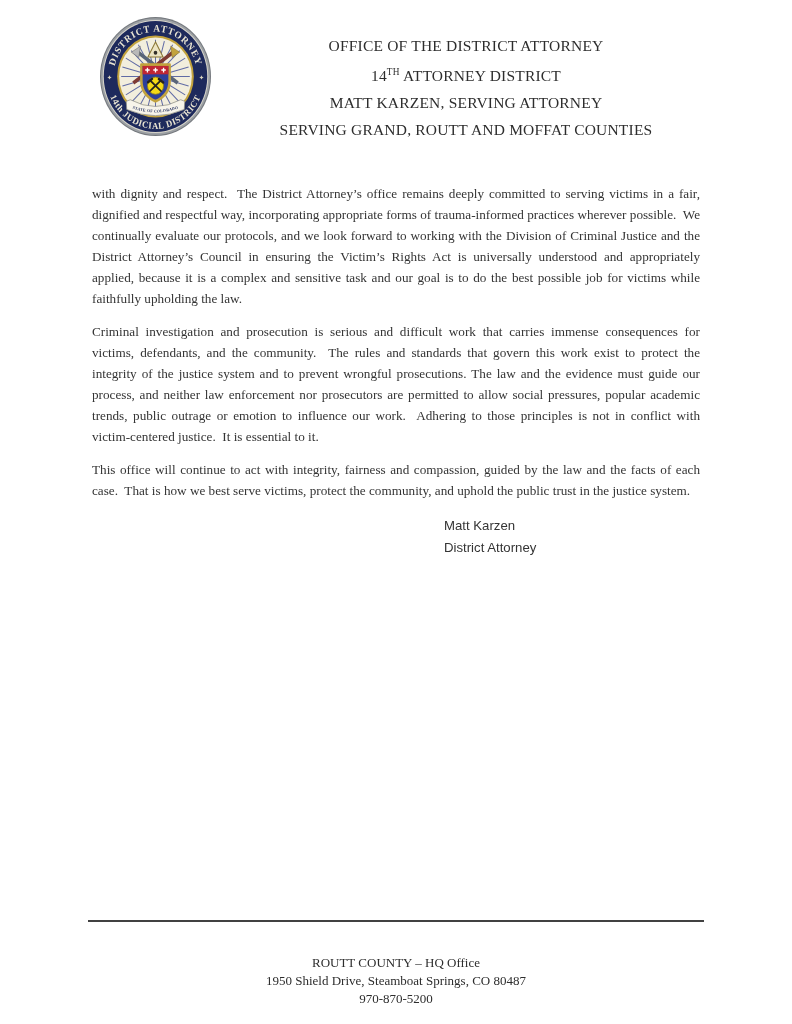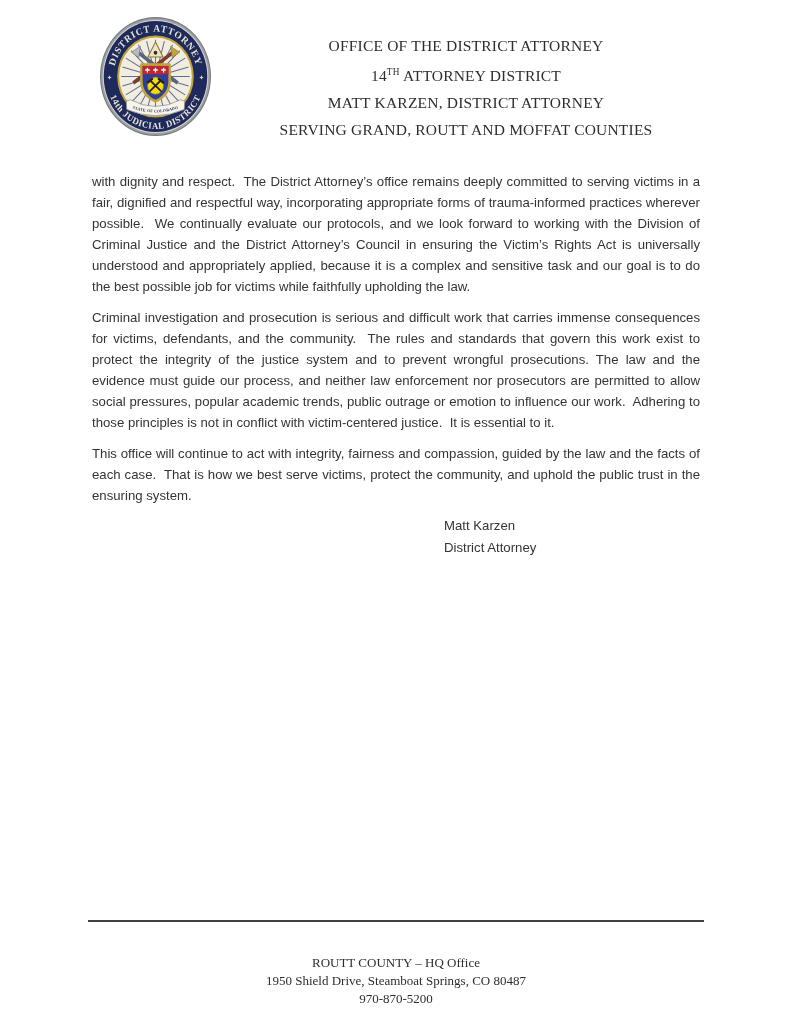--- a/index.html
+++ b/index.html
@@ -43,22 +43,23 @@
     left: 92px;
     width: 608px;
     top: 171px;
     font-size: 13.2px;
     line-height: 21px;
     text-align: justify;
     text-justify: inter-word;
     color: #343434;
   }
   .letter-body p {
-    margin: 0 0 10px 0;
+    margin: 12px 0 10px 0;
     white-space: pre-wrap;
+    font-family: Liberation Serif, serif;
   }
   .signature {
     position: absolute;
     left: 420px;
     top: 515px;
     font-size: 13.2px;
     line-height: 22px;
     color: #343434;
     margin-left: 24px;
   }
@@ -133,28 +134,28 @@
         <textPath href="#ringBottom" startOffset="25%" text-anchor="middle">14th JUDICIAL DISTRICT</textPath>
       </text>
       <text x="10.5" y="58.8" font-size="6.5" fill="#d9d4bf" text-anchor="middle">✦</text>
       <text x="101.5" y="58.8" font-size="6.5" fill="#d9d4bf" text-anchor="middle">✦</text>
     </svg>
   </div>
 
   <div class="header-text">
     <div>OFFICE OF THE DISTRICT ATTORNEY</div>
     <div><span>14</span><sup>TH</sup><span> ATTORNEY DISTRICT</span></div>
-    <div>MATT KARZEN, DISTRICT ATTORNEY</div>
+    <div>MATT KARZEN, SERVING ATTORNEY</div>
     <div>SERVING GRAND, ROUTT AND MOFFAT COUNTIES</div>
   </div>
 
   <div class="letter-body">
     <p>with dignity and respect.  The District Attorney’s office remains deeply committed to serving victims in a fair, dignified and respectful way, incorporating appropriate forms of trauma-informed practices wherever possible.  We continually evaluate our protocols, and we look forward to working with the Division of Criminal Justice and the District Attorney’s Council in ensuring the Victim’s Rights Act is universally understood and appropriately applied, because it is a complex and sensitive task and our goal is to do the best possible job for victims while faithfully upholding the law.</p>
     <p>Criminal investigation and prosecution is serious and difficult work that carries immense consequences for victims, defendants, and the community.  The rules and standards that govern this work exist to protect the integrity of the justice system and to prevent wrongful prosecutions. The law and the evidence must guide our process, and neither law enforcement nor prosecutors are permitted to allow social pressures, popular academic trends, public outrage or emotion to influence our work.  Adhering to those principles is not in conflict with victim-centered justice.  It is essential to it.</p>
-    <p>This office will continue to act with integrity, fairness and compassion, guided by the law and the facts of each case.  That is how we best serve victims, protect the community, and uphold the public trust in the ensuring system.</p>
+    <p>This office will continue to act with integrity, fairness and compassion, guided by the law and the facts of each case.  That is how we best serve victims, protect the community, and uphold the public trust in the justice system.</p>
   </div>
 
   <div class="signature">
     <div>Matt Karzen</div>
     <div>District Attorney</div>
   </div>
 
   <div class="footer-rule"></div>
   <div class="footer">
     <div>ROUTT COUNTY – HQ Office</div>

